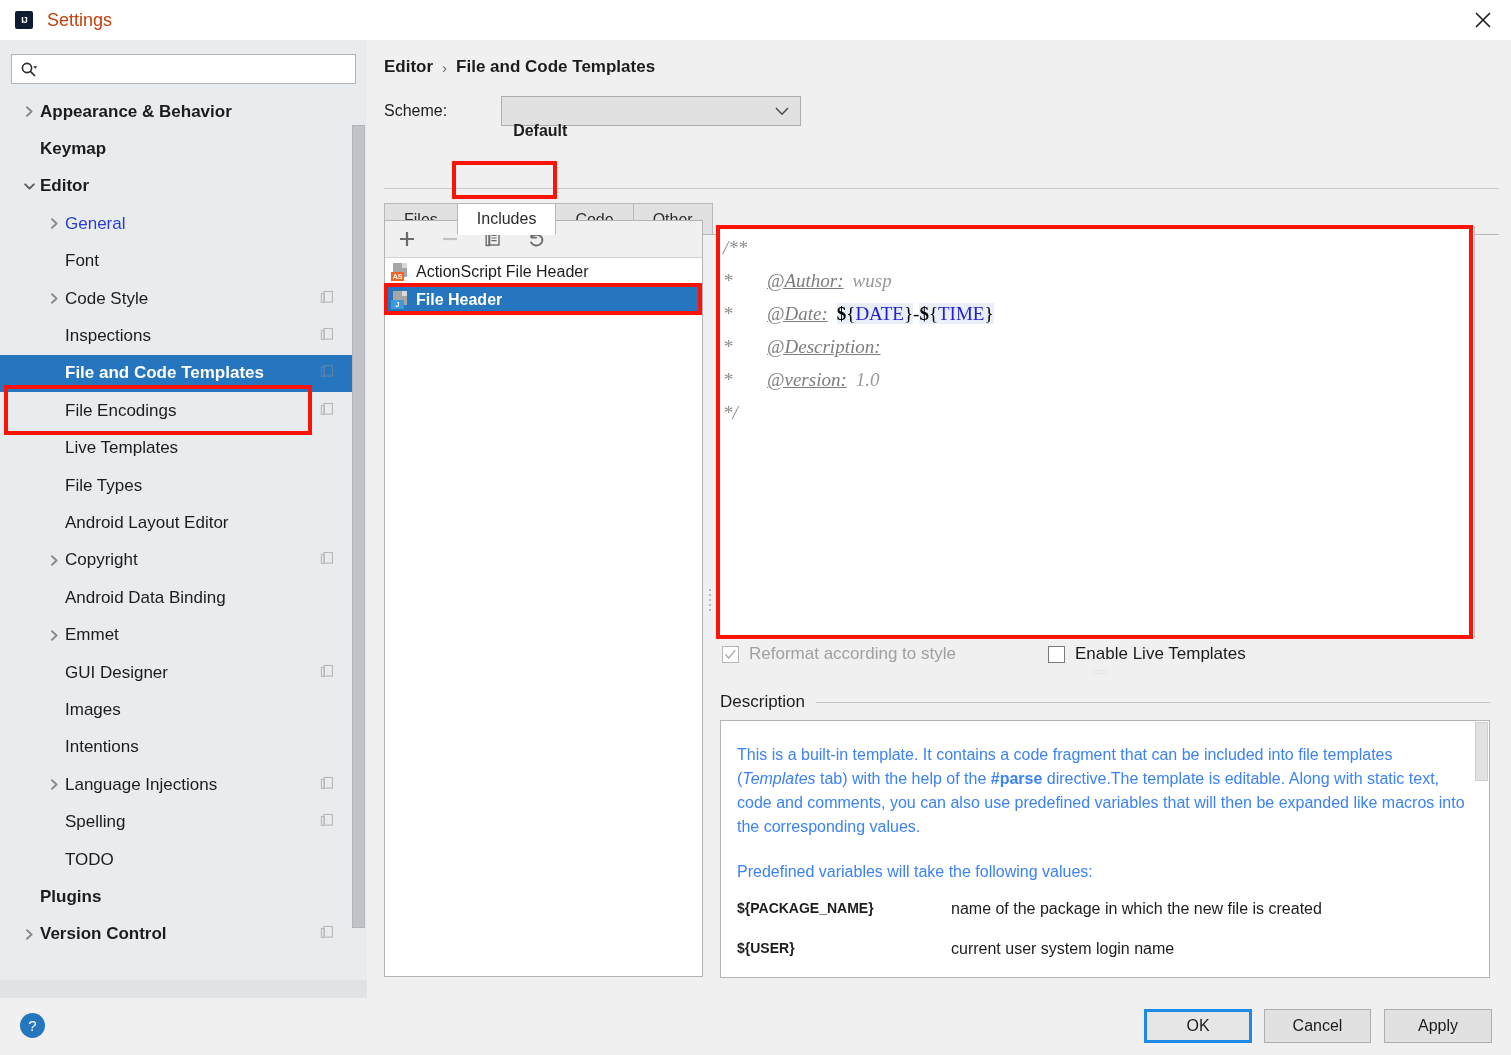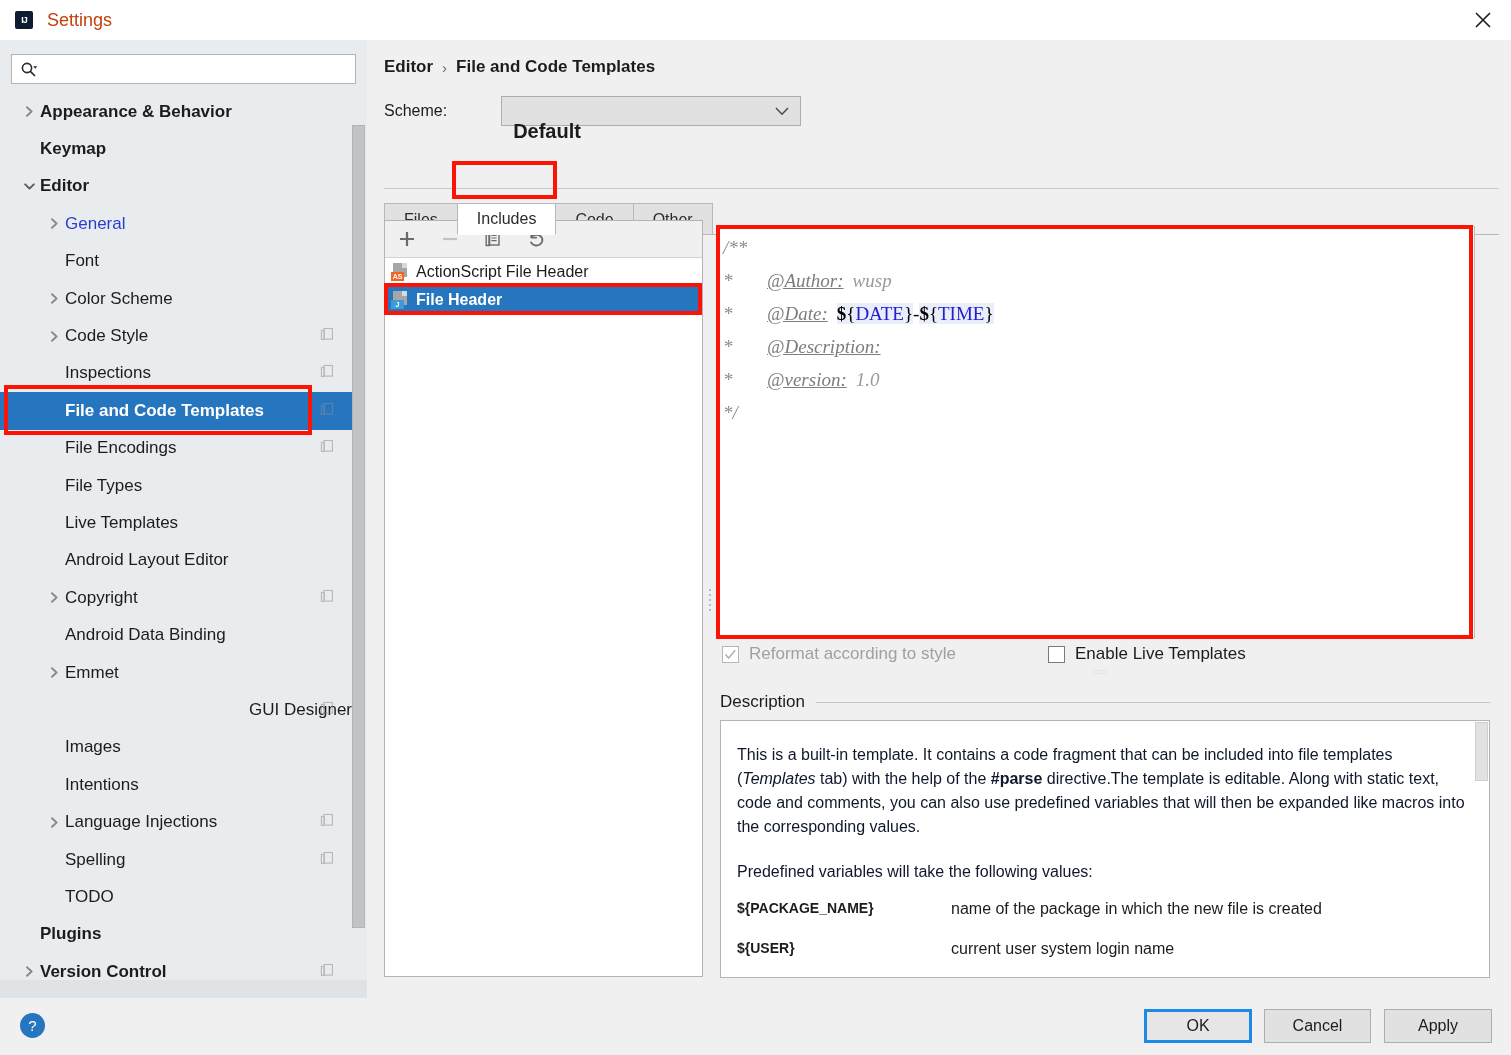--- a/index.html
+++ b/index.html
@@ -125,21 +125,21 @@
     display: flex; align-items: center; gap: 39px;
   }
   .scheme-label { font-size: 16px; color: #1c1c1c; }
   .scheme-select {
     margin-left: 15px; width: 300px; height: 30px;
     background: #e1e1e1; border: 1px solid #aaaeb2;
     display: flex; align-items: center; position: relative;
     cursor: default;
   }
   .scheme-select .val {
-    margin-left: 11px; font-size: 20px; font-weight: bold; color: #1c1c1c; margin-top: 40px;
+    margin-left: 11px; font-size: 16px; font-weight: bold; color: #1c1c1c; margin-top: 40px;
   }
   .scheme-select .chev {
     position: absolute; right: 11px; top: 50%; transform: translateY(-50%);
   }
   .hrule {
     position: absolute; left: 17px; top: 148px; width: 1115px; height: 1px;
     background: #c8c8c8;
   }
 
   
@@ -250,21 +250,21 @@
     width: 770px;
   }
   .desc-header .txt { font-size: 17px; color: #1c1c1c; }
   .desc-header .rule { flex: 1; height: 1px; background: #c6c6c6; margin-left: 11px; }
   .desc-box {
     position: absolute; left: 720px; top: 720px; width: 770px; height: 258px;
     background: #ffffff; border: 1px solid #b4b4b4; overflow: hidden;
   }
   .desc-content { padding: 22px 24px 0 16px; }
   .desc-p {
-    font-size: 16px; color: #0f172a; line-height: 24px; margin: 0 0 0 0;
+    font-size: 16px; color: #3b82f6; line-height: 24px; margin: 0 0 0 0;
     max-width: 728px;
   }
   .desc-p b { font-weight: bold; }
   .desc-p i { font-style: italic; }
   .desc-p2 { margin-top: 21px; }
   .var-table { margin-top: 16px; width: 100%; }
   .var-row { display: flex; margin-bottom: 22px; }
   .var-name {
     width: 214px; flex: none; font-size: 14px; font-weight: bold; color: #1c1c1c;
     font-family: "Liberation Sans", sans-serif;
@@ -374,28 +374,20 @@
         </div>
         <div class="tree-row" style="padding-left: 65px;">
           <span class="label">Font</span>
         </div>
         <div class="tree-row" style="padding-left: 47px;">
           <span class="arrow">
             <svg width="11" height="11" viewBox="0 0 11 11">
               <path d="M3,1.2 L7.6,5.5 L3,9.8" stroke="#8a8a8a" stroke-width="1.9" fill="none" stroke-linecap="round" stroke-linejoin="round"></path>
             </svg>
           </span>
-          <span class="label">Color Scheme</span>
-        </div>
-        <div class="tree-row" style="padding-left: 47px;">
-          <span class="arrow">
-            <svg width="11" height="11" viewBox="0 0 11 11">
-              <path d="M3,1.2 L7.6,5.5 L3,9.8" stroke="#8a8a8a" stroke-width="1.9" fill="none" stroke-linecap="round" stroke-linejoin="round"></path>
-            </svg>
-          </span>
           <span class="label">Code Style</span>
           <span class="copy-badge"><svg width="14" height="14" viewBox="0 0 14 14">
               <rect x="4" y="1.5" width="8.4" height="10.6" fill="none" stroke="#8d8d8d" stroke-width="1.1"></rect>
               <rect x="1.4" y="3.4" width="2.8" height="9" fill="none" stroke="#8d8d8d" stroke-width="1.1"></rect>
             </svg></span>
         </div>
         <div class="tree-row" style="padding-left: 65px;">
           <span class="label">Inspections</span>
           <span class="copy-badge"><svg width="14" height="14" viewBox="0 0 14 14">
               <rect x="4" y="1.5" width="8.4" height="10.6" fill="none" stroke="#8d8d8d" stroke-width="1.1"></rect>
@@ -410,26 +402,26 @@
             </svg></span>
         </div>
         <div class="tree-row" style="padding-left: 65px;">
           <span class="label">File Encodings</span>
           <span class="copy-badge"><svg width="14" height="14" viewBox="0 0 14 14">
               <rect x="4" y="1.5" width="8.4" height="10.6" fill="none" stroke="#8d8d8d" stroke-width="1.1"></rect>
               <rect x="1.4" y="3.4" width="2.8" height="9" fill="none" stroke="#8d8d8d" stroke-width="1.1"></rect>
             </svg></span>
         </div>
         <div class="tree-row" style="padding-left: 65px;">
+          <span class="label">Live Templates</span>
+        </div>
+        <div class="tree-row" style="padding-left: 65px;">
           <span class="label">File Types</span>
         </div>
         <div class="tree-row" style="padding-left: 65px;">
-          <span class="label">Live Templates</span>
-        </div>
-        <div class="tree-row" style="padding-left: 65px;">
           <span class="label">Android Layout Editor</span>
         </div>
         <div class="tree-row" style="padding-left: 47px;">
           <span class="arrow">
             <svg width="11" height="11" viewBox="0 0 11 11">
               <path d="M3,1.2 L7.6,5.5 L3,9.8" stroke="#8a8a8a" stroke-width="1.9" fill="none" stroke-linecap="round" stroke-linejoin="round"></path>
             </svg>
           </span>
           <span class="label">Copyright</span>
           <span class="copy-badge"><svg width="14" height="14" viewBox="0 0 14 14">
@@ -441,21 +433,21 @@
           <span class="label">Android Data Binding</span>
         </div>
         <div class="tree-row" style="padding-left: 47px;">
           <span class="arrow">
             <svg width="11" height="11" viewBox="0 0 11 11">
               <path d="M3,1.2 L7.6,5.5 L3,9.8" stroke="#8a8a8a" stroke-width="1.9" fill="none" stroke-linecap="round" stroke-linejoin="round"></path>
             </svg>
           </span>
           <span class="label">Emmet</span>
         </div>
-        <div class="tree-row" style="padding-left: 65px; justify-content: flex-end;">
+        <div class="tree-row" style="padding-left: 65px;">
           <span class="label">GUI Designer</span>
           <span class="copy-badge"><svg width="14" height="14" viewBox="0 0 14 14">
               <rect x="4" y="1.5" width="8.4" height="10.6" fill="none" stroke="#8d8d8d" stroke-width="1.1"></rect>
               <rect x="1.4" y="3.4" width="2.8" height="9" fill="none" stroke="#8d8d8d" stroke-width="1.1"></rect>
             </svg></span>
         </div>
         <div class="tree-row" style="padding-left: 65px;">
           <span class="label">Images</span>
         </div>
         <div class="tree-row" style="padding-left: 65px;">

